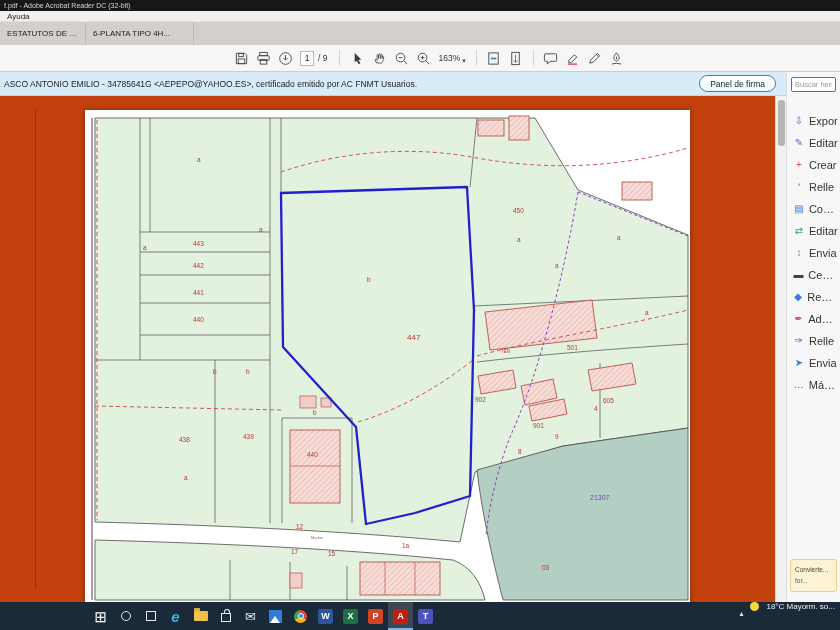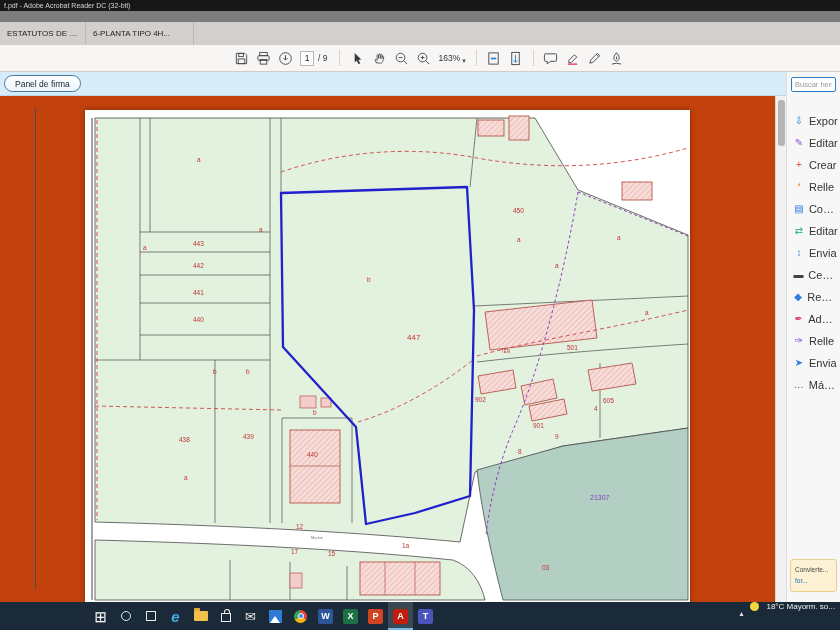--- a/index.html
+++ b/index.html
@@ -85,20 +85,23 @@
 </style>
 </head>
 <body>
 
 <div class="screen">
 
   <div class="titlebar">
     <span class="titletext">f.pdf - Adobe Acrobat Reader DC (32-bit)</span>
   </div>
 
+  <div class="menubar">
+    <span class="menu-item">Ayuda</span>
+  </div>
 
   <div class="tabbar">
 
       <div class="tab" style="width: 86px;">
         <span class="tab-label">ESTATUTOS DE LA ...</span>
 
       </div>
 
       <div class="tab" style="width: 108px;">
         <span class="tab-label">6-PLANTA TIPO 4H...</span>
@@ -190,20 +193,21 @@
     </span>
     <span class="tbtn">
       <svg viewBox="0 0 16 16" fill="none" stroke="#4a4a4a">
           <path d="M8 1.8c2.2 2.8 3.4 4.8 2.6 7l-2.6 2.6L5.4 8.8C4.6 6.6 5.8 4.6 8 1.8z"></path>
           <path d="M8 6v3M3 14c3-1 7-1 10 0"></path>
         </svg>
     </span>
   </div>
 
   <div class="sigbar">
+    <span class="sigtext">ASCO ANTONIO EMILIO - 34785641G &lt;AEPEPO@YAHOO.ES&gt;, certificado emitido por AC FNMT Usuarios.</span>
     <button class="sigbtn">Panel de firma</button>
   </div>
 
   <div class="docarea">
     <div class="stray"></div>
     <div class="page">
       <svg width="605" height="492" viewBox="0 0 605 492" font-family="Liberation Sans, sans-serif">
         <defs>
           <pattern id="hatch" width="4" height="4" patternUnits="userSpaceOnUse" patternTransform="rotate(45)">
             <rect width="4" height="4" fill="#f7ddd9"></rect>

